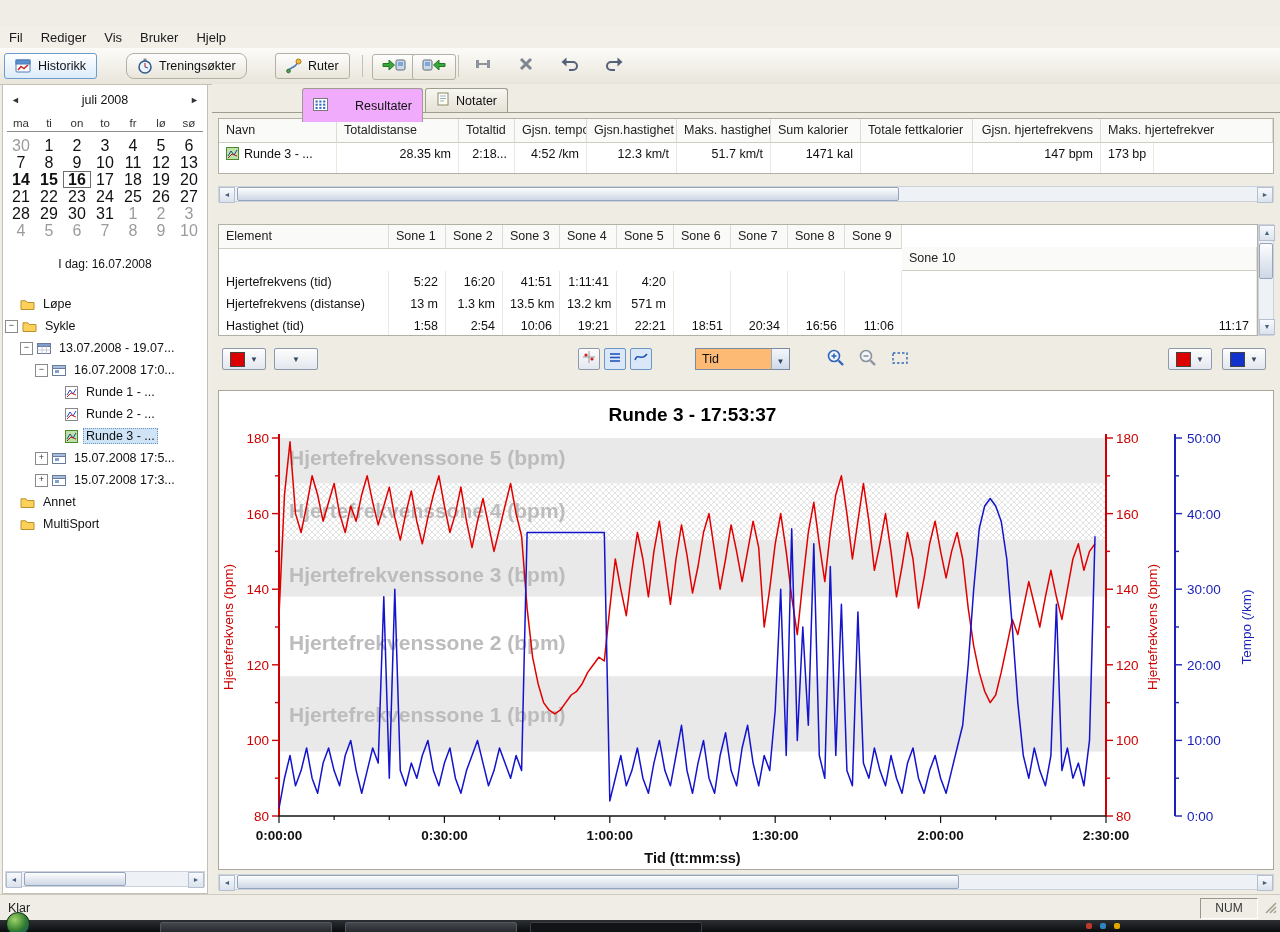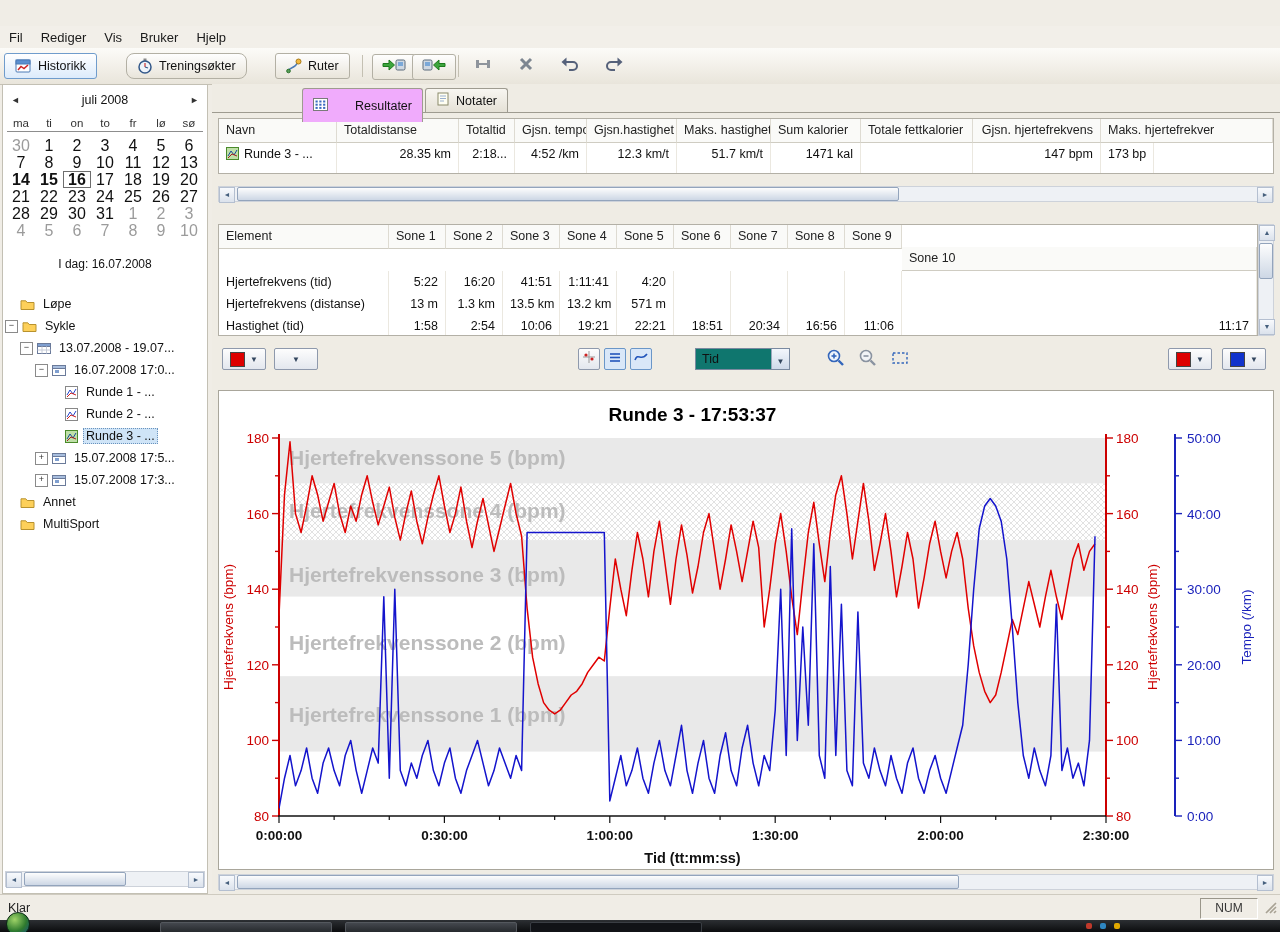--- a/index.html
+++ b/index.html
@@ -69,21 +69,21 @@
   .num{text-align:right;}
   .rowicon{display:inline-block;vertical-align:-2px;margin-right:5px;}
   
   .swatchbtn{position:absolute;top:0;width:44px;height:22px;border:1px solid #8e99ac;border-radius:2px;
     background:linear-gradient(#fdfdfd,#e3e7ee);display:flex;align-items:center;justify-content:center;gap:5px;box-sizing:border-box;}
   .swatch{width:13px;height:13px;border:1px solid #444;}
   .ddarrow{font-size:8px;color:#33465e;}
   .minitoggle{position:absolute;top:0;width:22px;height:22px;border:1px solid #8e99ac;border-radius:2px;
     background:linear-gradient(#fdfdfd,#e3e7ee);display:flex;align-items:center;justify-content:center;box-sizing:border-box;}
   .minitoggle.pressed{background:#d9e7f8;border-color:#6a96c8;}
-  .combo{position:absolute;top:0;width:95px;height:22px;border:1px solid #7a8aa0;background:#0f766e;display:flex;box-sizing:border-box;}
+  .combo{position:absolute;top:0;width:95px;height:22px;border:1px solid #7a8aa0;background:#fdba74;display:flex;box-sizing:border-box;}
   .combo .val{flex:1;font-size:12.5px;padding:3px 6px;}
   .combo .drop{width:17px;background:linear-gradient(#f3f7fc,#cfdaea);border-left:1px solid #9aa8bc;text-align:center;line-height:20px;}
   .zoombtn{position:absolute;top:0;width:24px;height:24px;display:flex;align-items:center;justify-content:center;}
   .chartpanel{position:absolute;left:6px;top:306px;width:1056px;height:480px;background:#fff;border:1px solid #a9a69b;box-sizing:border-box;}
   
   .statusbar{left:0;top:894px;width:1280px;height:26px;background:#f0ede6;border-top:1px solid #cfcbc0;}
   .statustext{position:absolute;left:8px;top:6px;font-size:12.5px;color:#222;}
   .numpanel{position:absolute;right:22px;top:3px;width:56px;height:19px;border:1px solid;border-color:#9a968a #fff #fff #9a968a;
     font-size:12px;text-align:center;line-height:19px;color:#333;}
   

